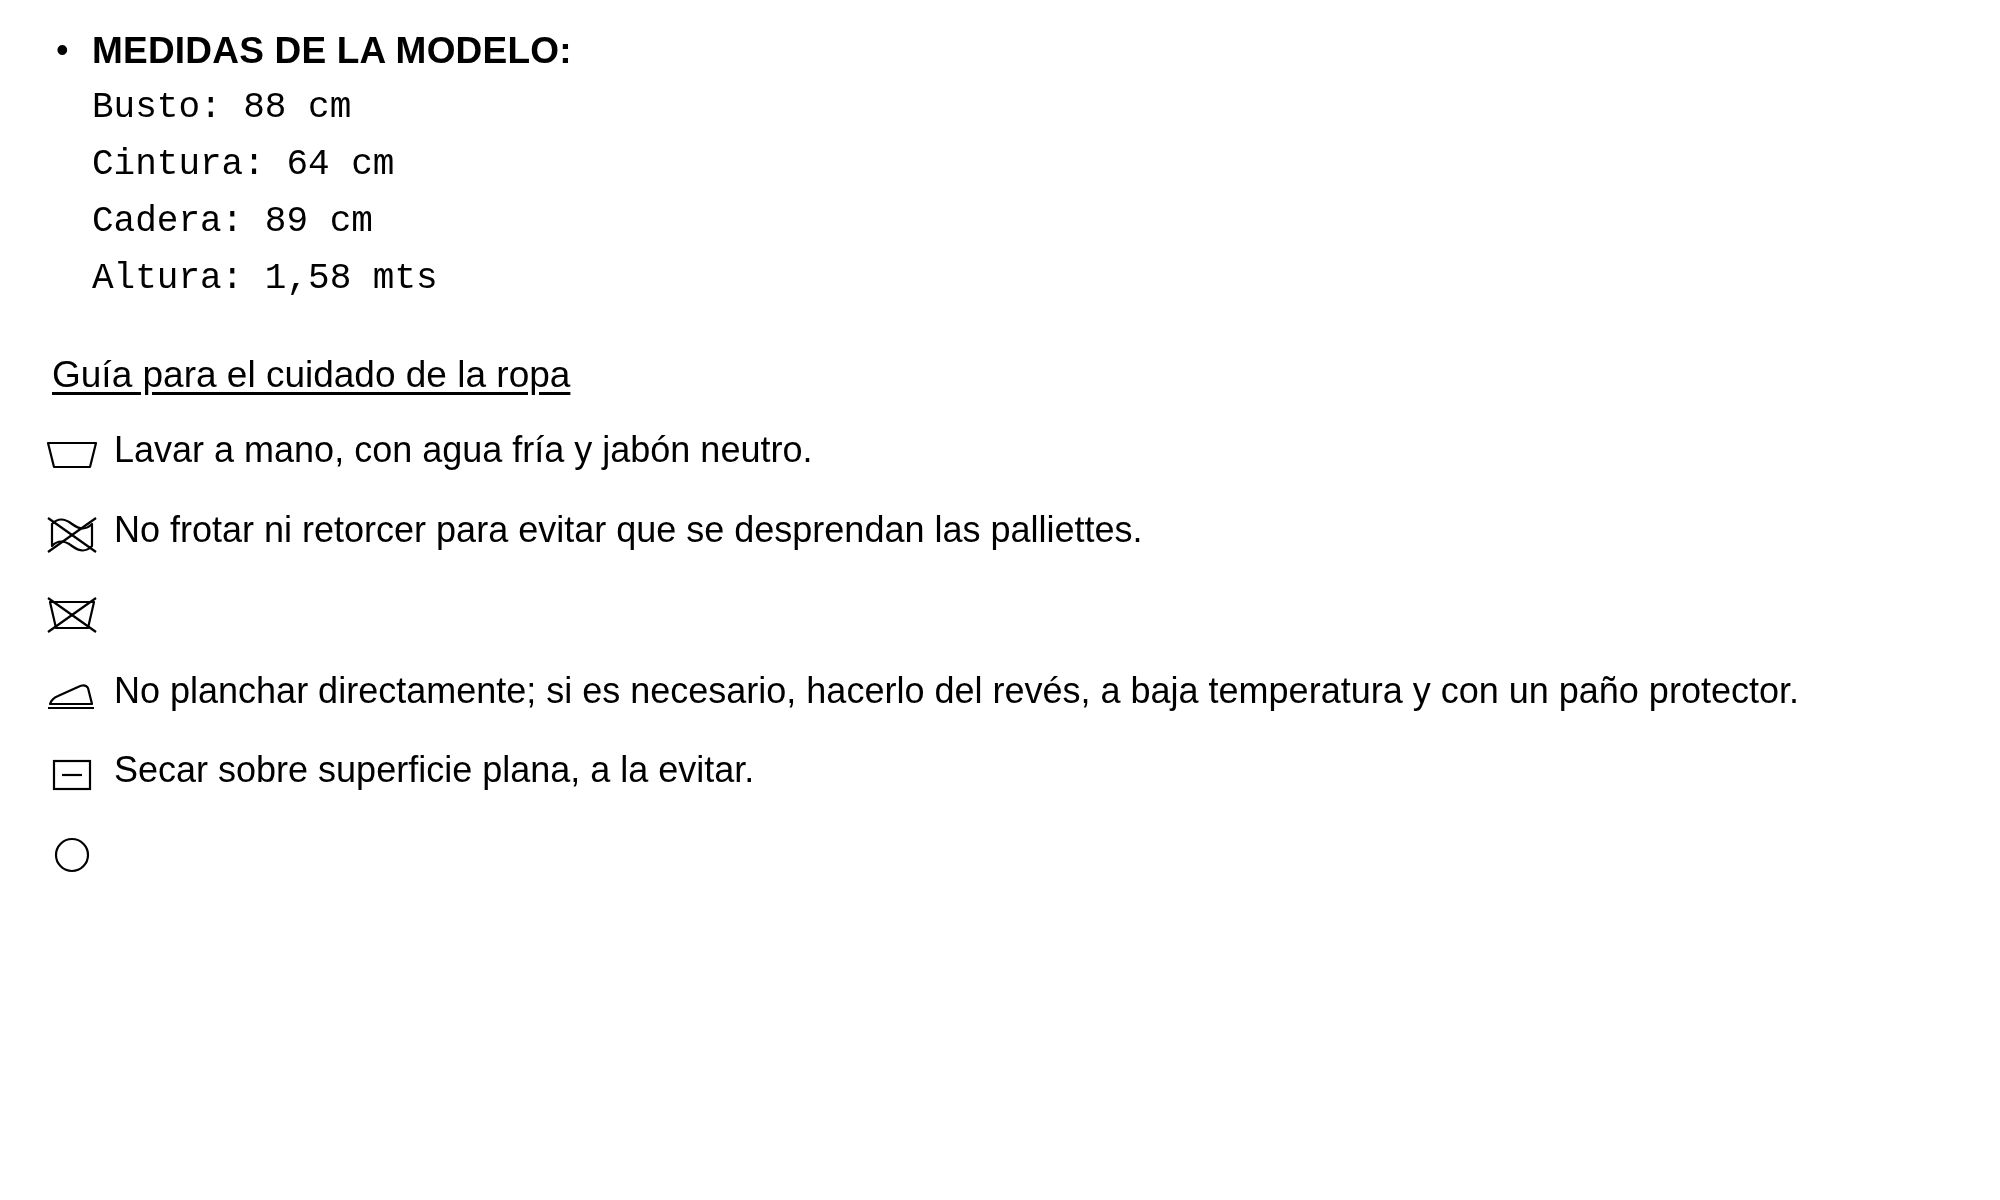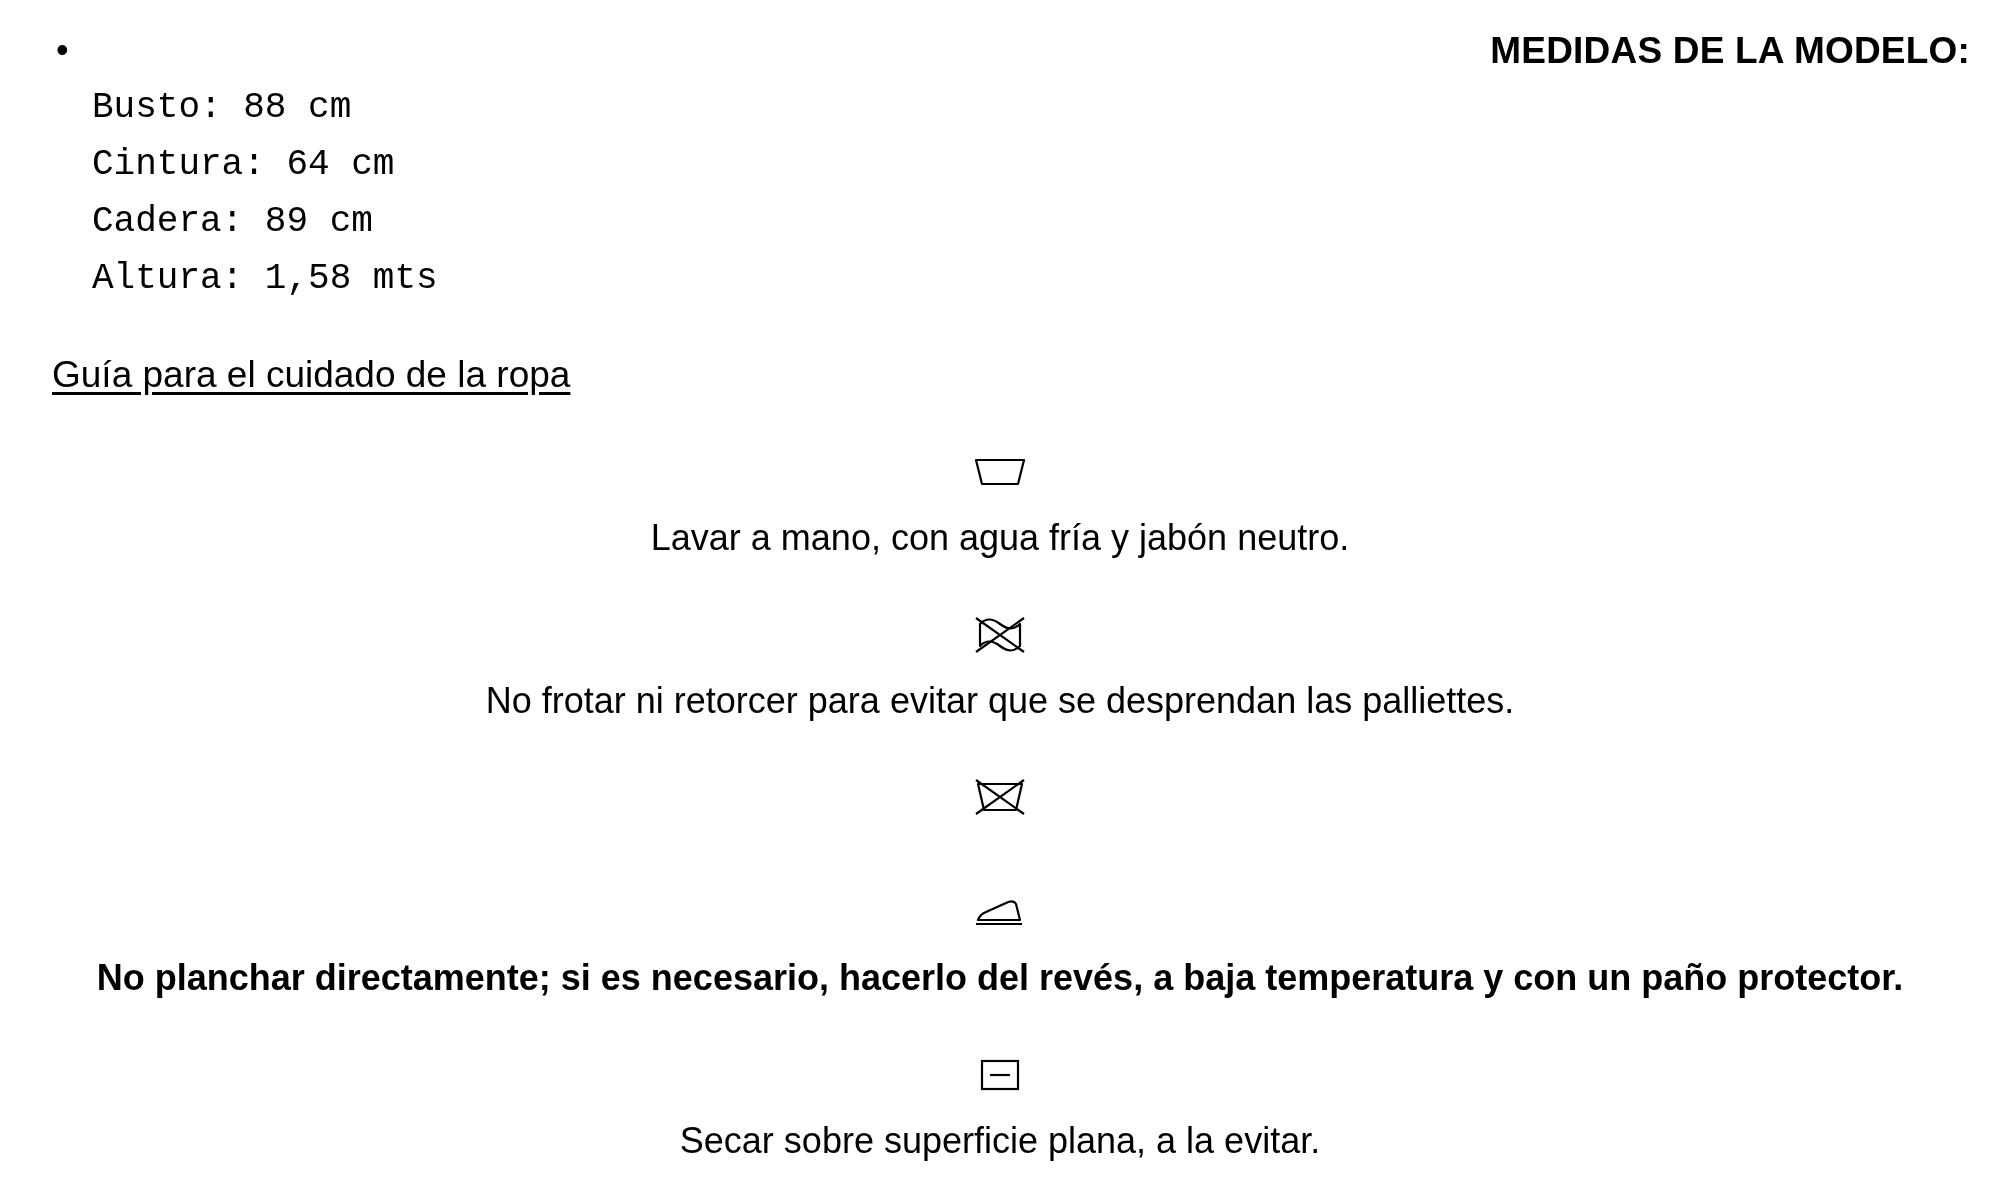--- a/index.html
+++ b/index.html
@@ -26,21 +26,20 @@
   .measures {
     margin: 0;
     padding: 0;
     list-style: none;
   }
   .measures-item {
     position: relative;
     padding-left: 62px;
     font-size: 36px;
     line-height: 1.58;
-    text-align: right;
   }
   .measures-item::before {
     content: "\2022";
     position: absolute;
     left: 26px;
     top: 0;
     font-size: 36px;
     line-height: 1.58;
   }
   .measures-title {
@@ -65,44 +64,42 @@
     text-underline-offset: 5px;
     display: inline-block;
   }
   .care-list {
     margin: 30px 0 0 0;
     padding: 0;
     list-style: none;
   }
   .care-row {
     display: flex;
-    align-items: center;
+    align-items: flex-start;
     margin-bottom: 26px;
-    flex-direction: column;
   }
   .care-icon {
     flex: 0 0 84px;
     width: 84px;
     height: 50px;
     display: flex;
     align-items: center;
     justify-content: center;
     margin-top: 4px;
   }
   .care-icon svg {
     display: block;
   }
   .care-text {
     font-size: 36px;
     line-height: 1.35;
     max-width: 1860px;
   }
   .care-row.two-line .care-text {
     line-height: 1.38;
-    font-weight: bold;
   }
 </style>
 </head>
 <body>
 
 <div class="page">
 
   <ul class="measures">
     <li class="measures-item">
       <span class="measures-title">MEDIDAS DE LA MODELO:</span>

